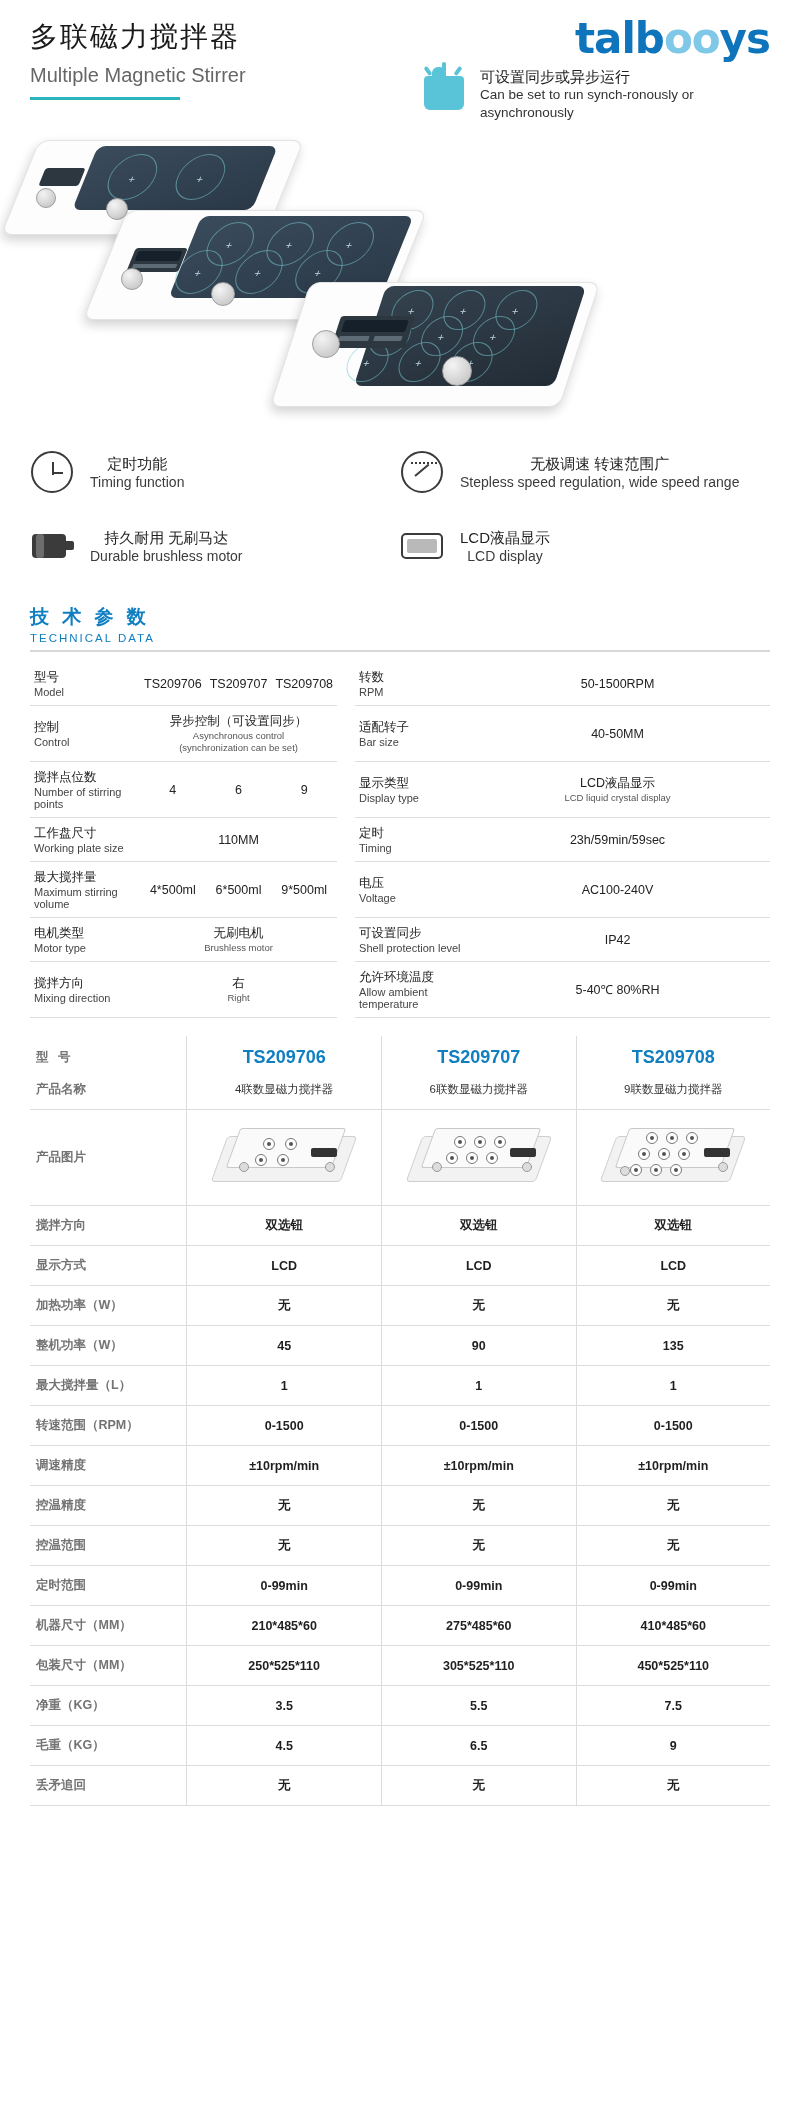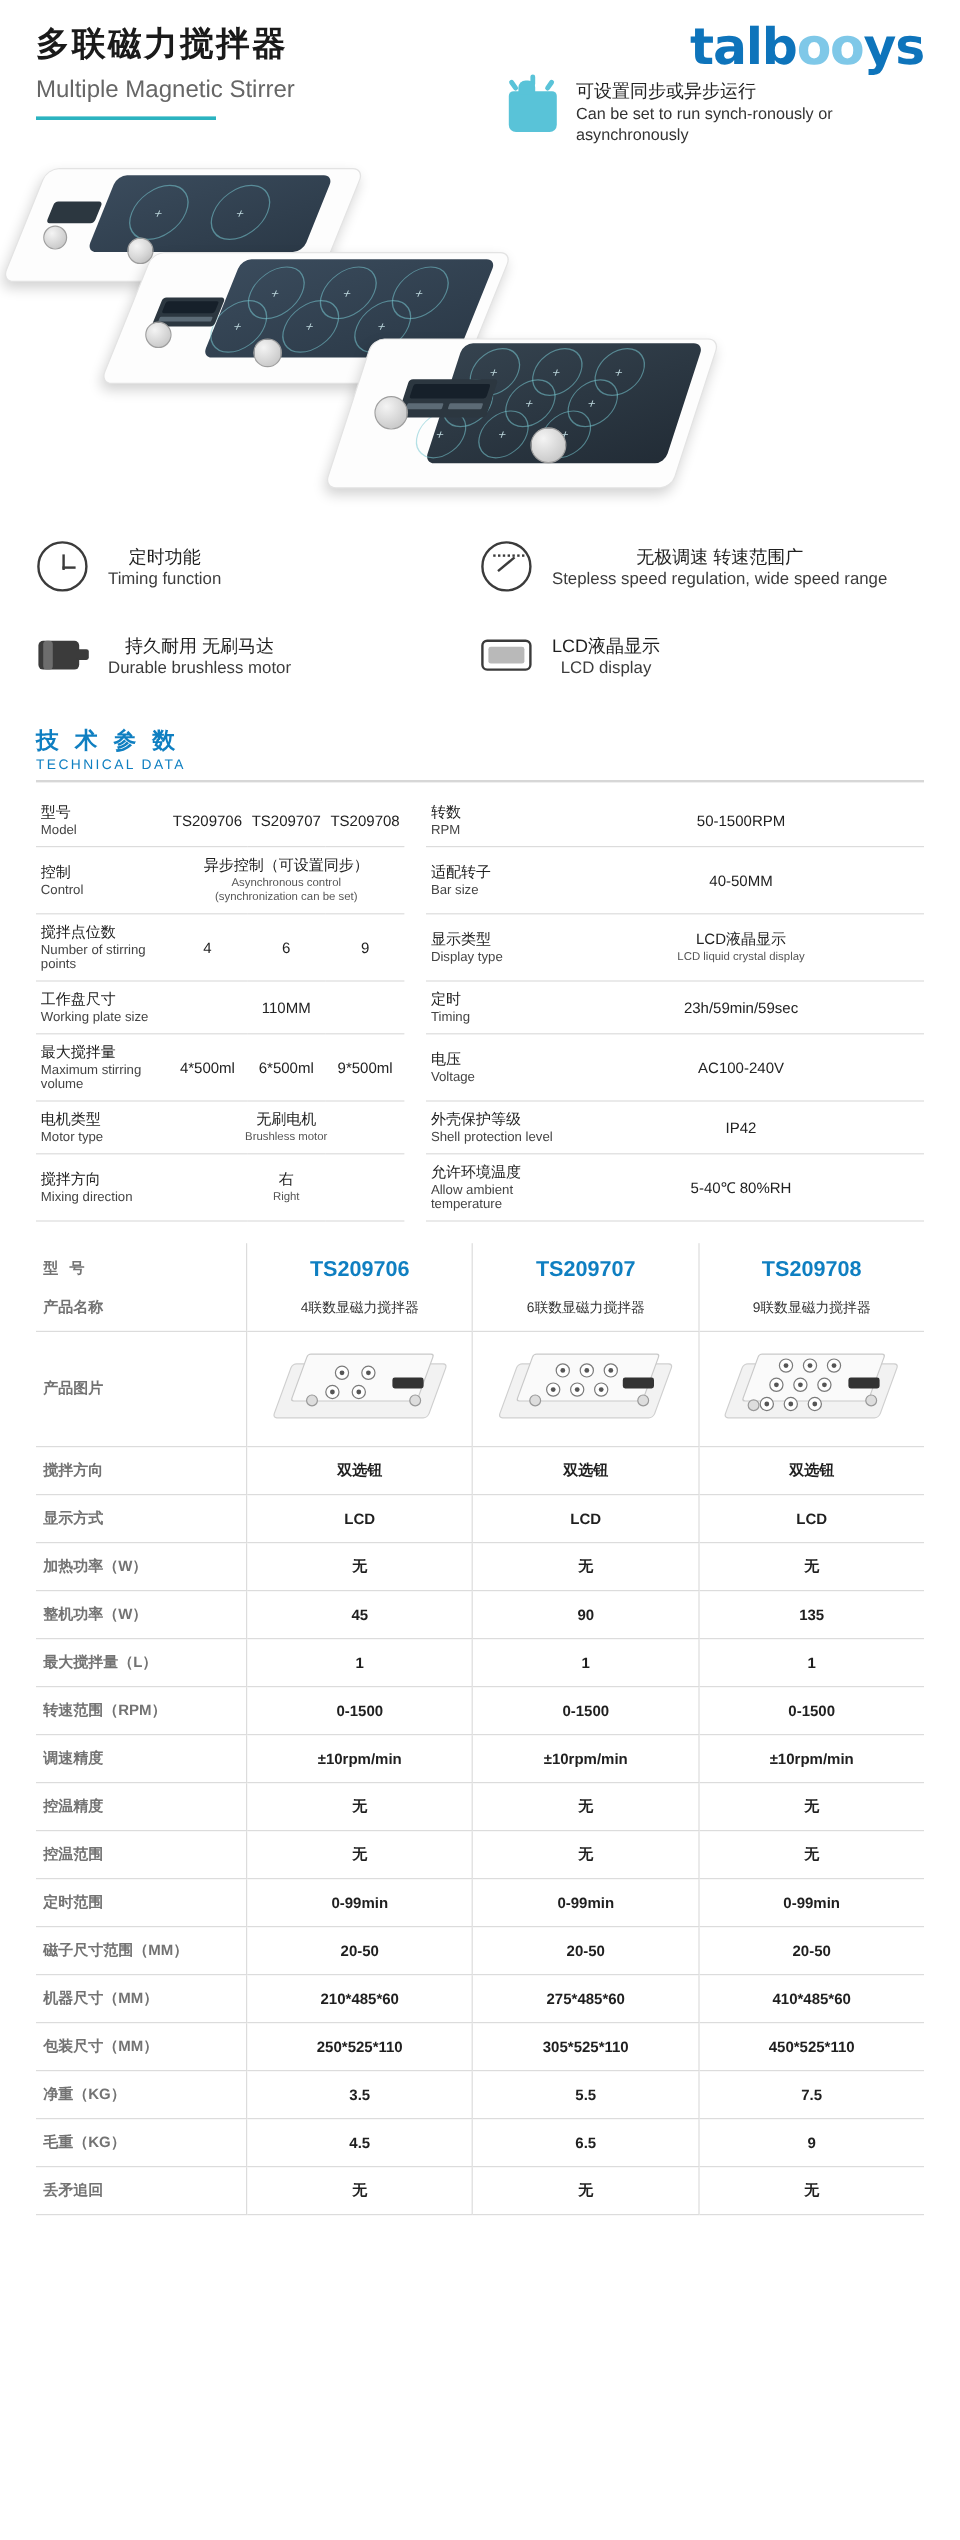--- a/index.html
+++ b/index.html
@@ -7,21 +7,21 @@
   body {
     width: 800px;
     background: #ffffff;
     font-family: "Liberation Sans", sans-serif;
     color: #2b2b2b;
   }
   .page { width: 800px; position: relative; padding: 0 0 20px 0; }
 
   
   .header { position: relative; height: 132px; padding: 18px 30px 0 30px; }
-  .title-cn { font-size: 28px; font-weight: bold; color: #1a1a1a; letter-spacing: 2px; }
+  .title-cn { font-size: 28px; font-weight: normal; color: #1a1a1a; letter-spacing: 2px; }
   .title-en { font-size: 20px; color: #666; margin-top: 8px; font-weight: normal; }
   .title-underline { width: 150px; height: 3px; background: #2bb3c0; margin-top: 10px; }
 
   .brand { position: absolute; right: 30px; top: 14px; font-size: 42px; letter-spacing: -1px;
            color: #0e74bb; font-weight: bold; font-family: "DejaVu Sans", sans-serif; }
   .brand .oo { color: #7fc8e8; }
 
   .header-note { position: absolute; right: 30px; top: 66px; width: 350px; display: flex; gap: 12px; }
   .header-note .ico { width: 48px; height: 48px; flex: 0 0 48px; position: relative; }
   .hand { position:absolute; left:4px; top:10px; width:40px; height:34px; background:#59c3d8;
@@ -341,21 +341,21 @@
         <td class="lbl">
           <div class="cn">电机类型</div>
           <div class="en">Motor type</div>
         </td>
         <td class="val" colspan="3">
           <span>无刷电机</span>
           <span class="sub">Brushless motor</span>
         </td>
         <td class="col-gap"></td>
         <td class="lbl">
-          <div class="cn">外壳保护等级</div>
+          <div class="cn">可设置同步</div>
           <div class="en">Shell protection level</div>
         </td>
         <td class="val">IP42</td>
       </tr>
 
       <tr>
         <td class="lbl">
           <div class="cn">搅拌方向</div>
           <div class="en">Mixing direction</div>
         </td>
@@ -494,26 +494,20 @@
             <td class="vsep">无</td>
             <td class="vsep">无</td>
           </tr>
       <tr>
             <td class="rowlbl">定时范围</td>
             <td class="vsep">0-99min</td>
             <td class="vsep">0-99min</td>
             <td class="vsep">0-99min</td>
           </tr>
       <tr>
-            <td class="rowlbl">磁子尺寸范围（MM）</td>
-            <td class="vsep">20-50</td>
-            <td class="vsep">20-50</td>
-            <td class="vsep">20-50</td>
-          </tr>
-      <tr>
             <td class="rowlbl">机器尺寸（MM）</td>
             <td class="vsep">210*485*60</td>
             <td class="vsep">275*485*60</td>
             <td class="vsep">410*485*60</td>
           </tr>
       <tr>
             <td class="rowlbl">包装尺寸（MM）</td>
             <td class="vsep">250*525*110</td>
             <td class="vsep">305*525*110</td>
             <td class="vsep">450*525*110</td>

